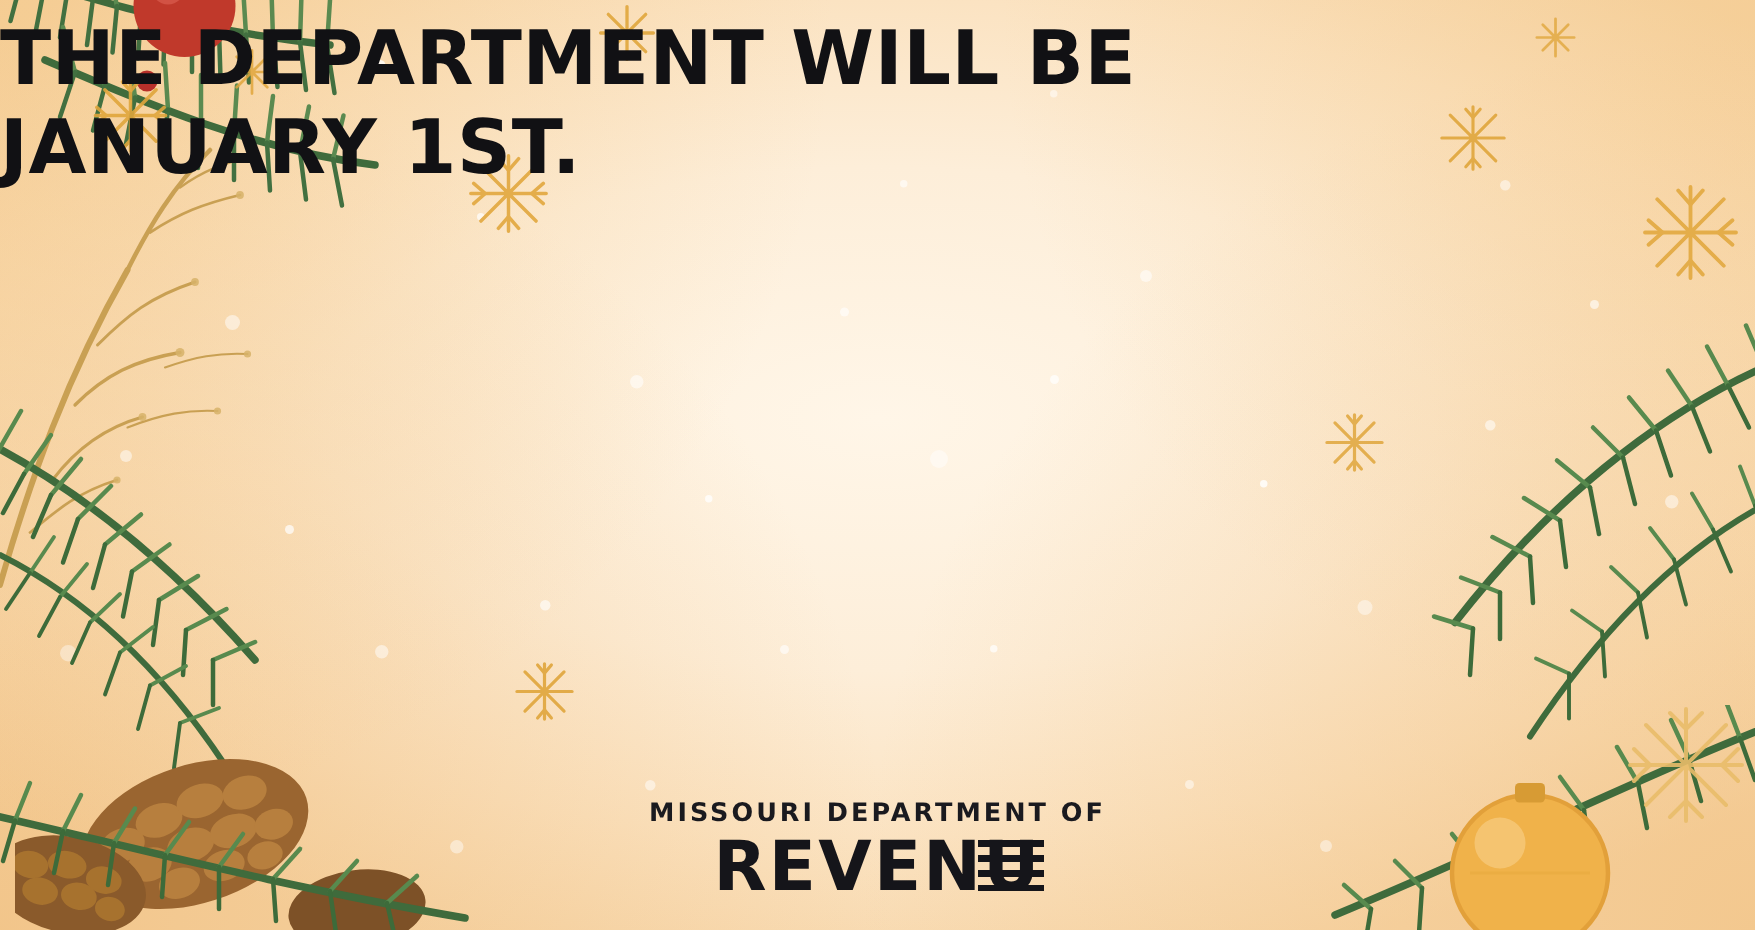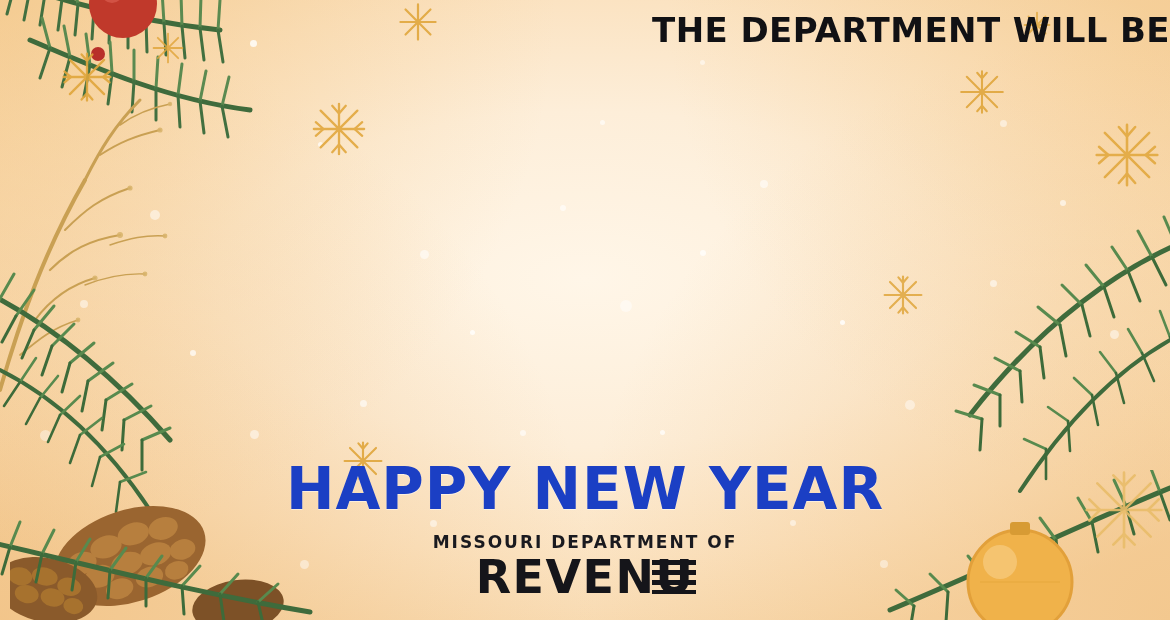--- a/index.html
+++ b/index.html
@@ -40,30 +40,29 @@
     background: #ffffff;
     pointer-events: none;
   }
 
   
   .headline {
     position: absolute;
     left: 0;
     right: 0;
     top: 10px;
-    text-align: right;
+    text-align: left;
     color: #111114;
     font-weight: bold;
-    font-size: 34px;
+    font-size: 50px;
     line-height: 1.18;
     letter-spacing: 0.4px;
     text-transform: uppercase;
     font-family: "DejaVu Sans", sans-serif;
     z-index: 40;
-    padding-left: 36px;
   }
   .headline .l {
     display: block;
     white-space: nowrap;
   }
 
   .hny {
     position: absolute;
     left: 0;
     right: 0;
@@ -490,23 +489,23 @@
     </g>
   </svg>
   <svg class="deco" style="left:1020px;top:8px;" width="34" height="34" viewBox="0 0 60 60">
     <g stroke="#e0a63c" stroke-width="3.2" stroke-linecap="round" fill="none" opacity="0.8">
       <path d="M30 8 V52 M8 30 H52 M15 15 L45 45 M45 15 L15 45"></path>
     </g>
   </svg>
 
   <div class="headline">
     <span class="l">THE DEPARTMENT WILL BE</span>
+    <span class="l">JANUARY 1ST.</span>
   </div>
 
-  <div class="hny">HAPPY NEW YEAR</div>
 
   <div class="logo">
     <div class="top">MISSOURI DEPARTMENT OF</div>
     <div class="word">
       <span>REVENU</span><span class="stripes"></span>
     </div>
   </div>
 
 </div>
 

